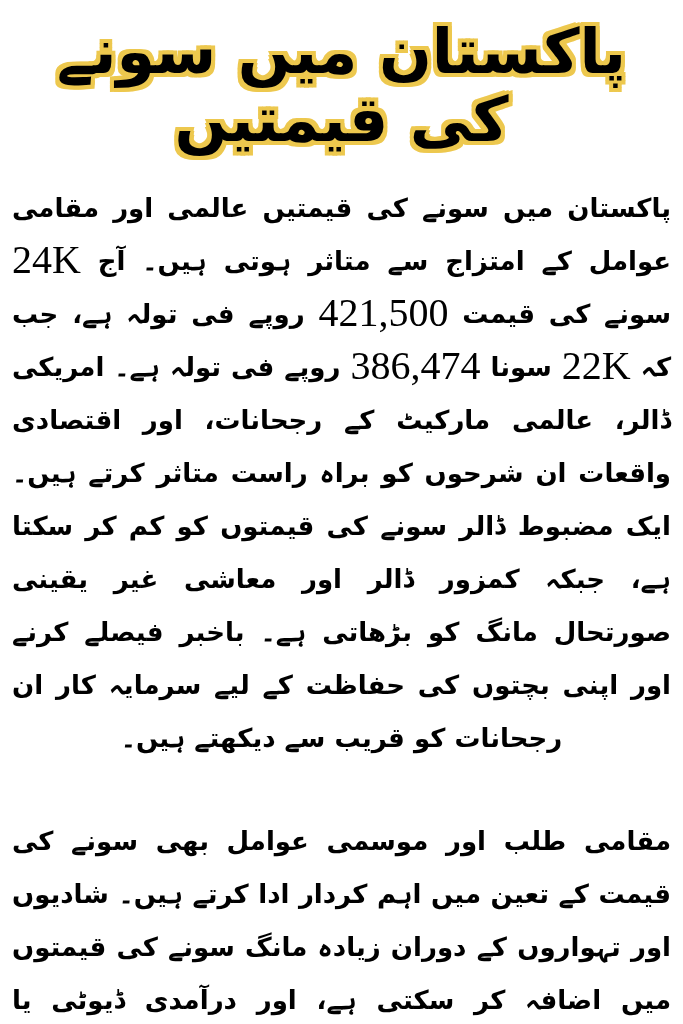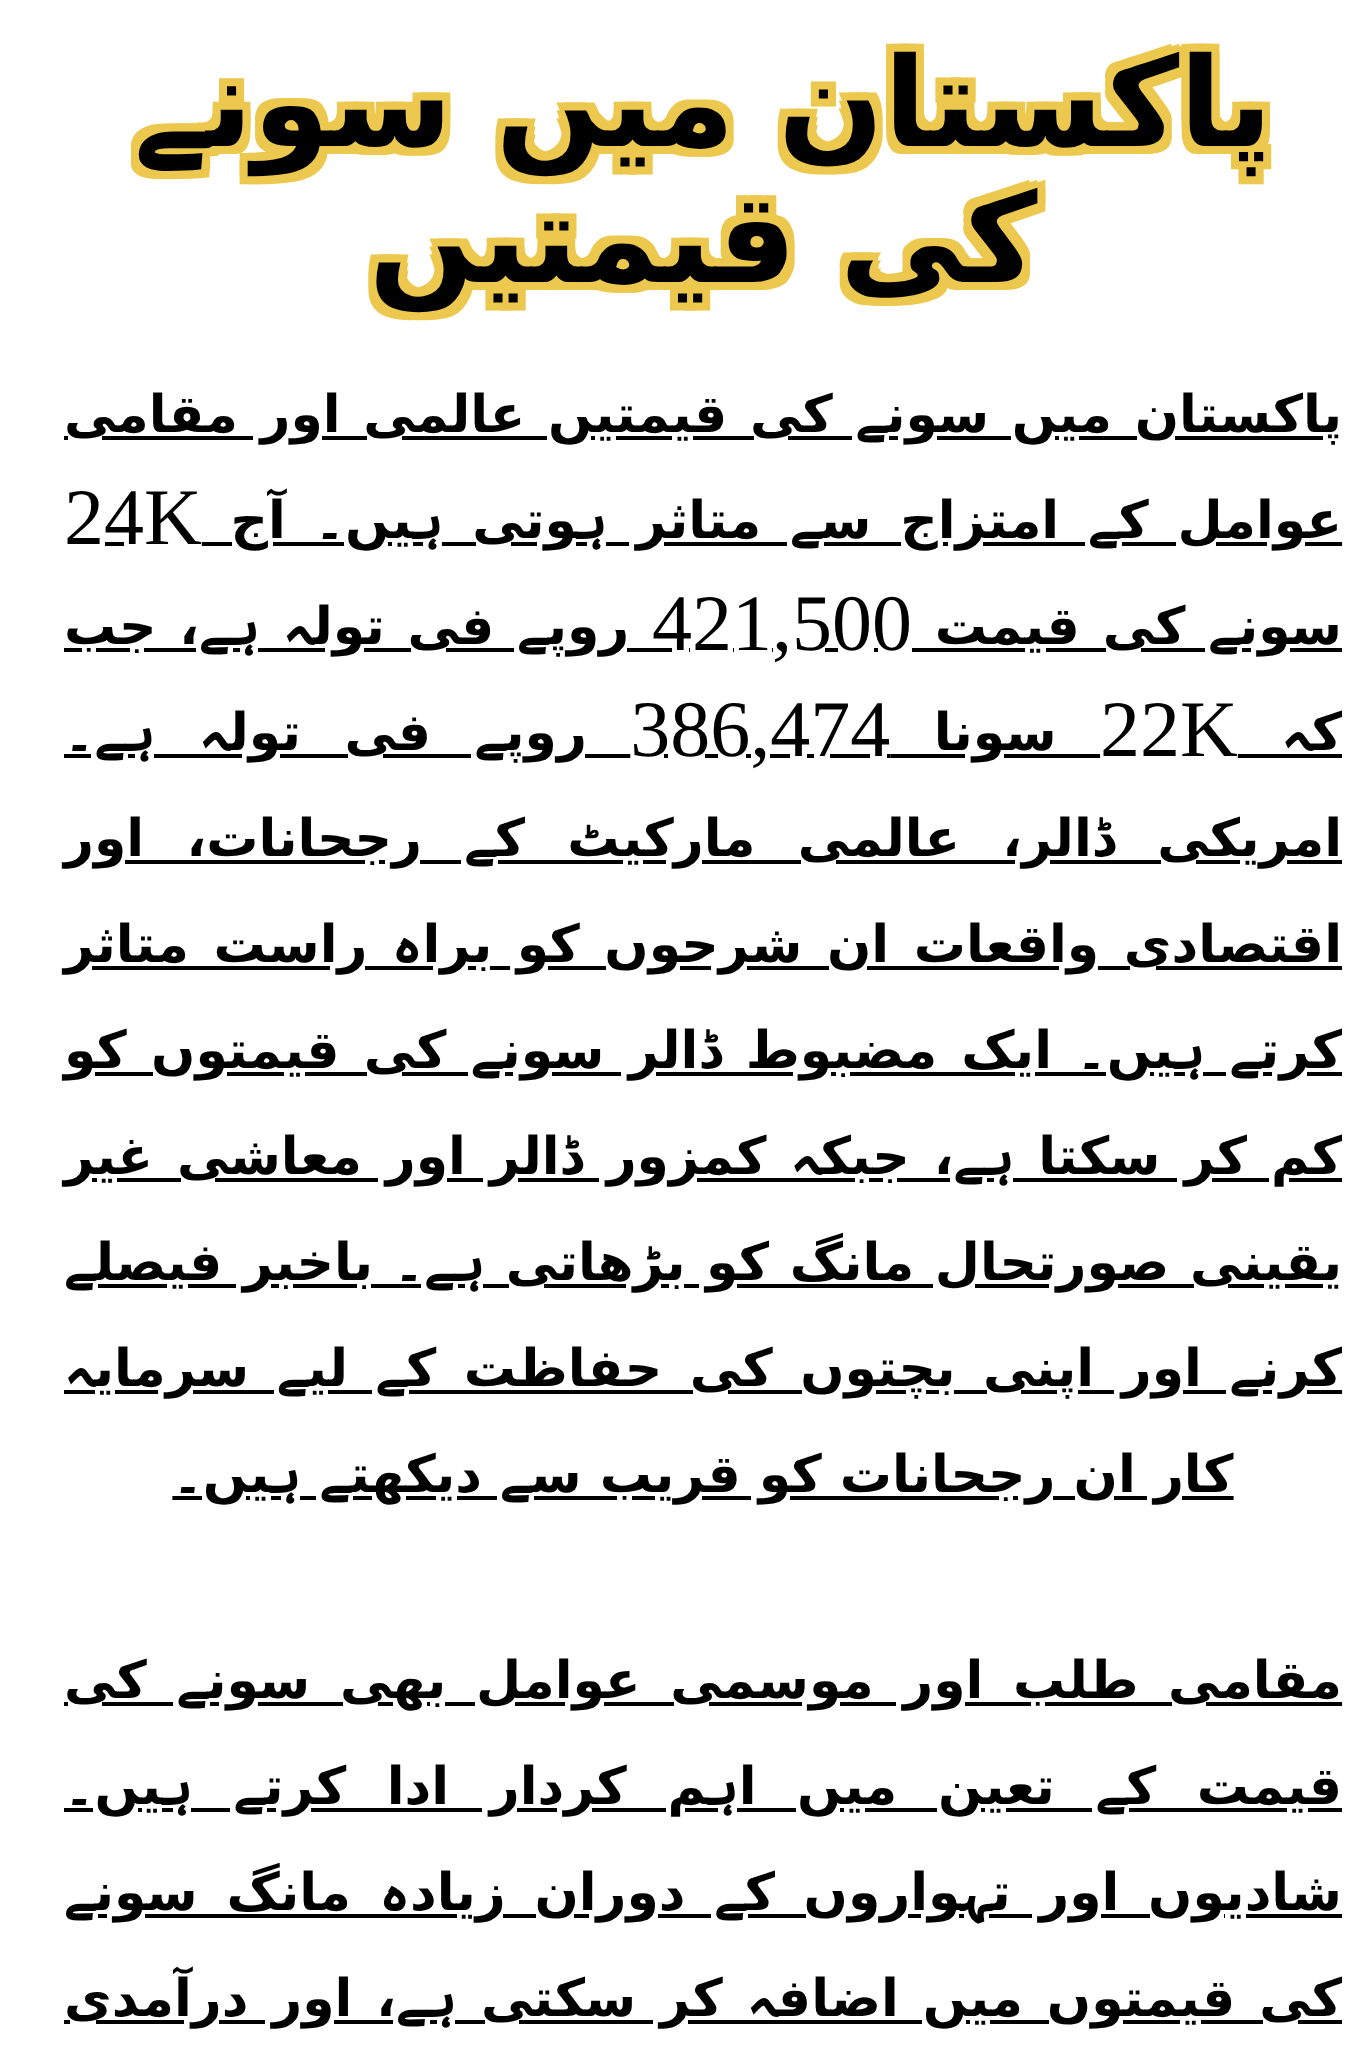--- a/index.html
+++ b/index.html
@@ -11,21 +11,20 @@
   html,body{
     width:683px; height:1024px;
     background:var(--bg);
     overflow:hidden;
     font-family:"DejaVu Sans", sans-serif;
   }
   .page{
     width:683px; height:1024px;
     direction:rtl;
     color:var(--ink);
-    padding-left:20px;
   }
   
   .title-wrap{
     height:160px;
     padding-top:12px;
     display:flex;
     align-items:center;
     justify-content:center;
   }
   .page-title{
@@ -47,21 +46,20 @@
     padding:0 12px;
   }
   .paragraph{
     direction:rtl;
     text-align:justify;
     text-align-last:center;
     font-size:26px;
     font-weight:700;
     line-height:53px;
     color:var(--ink);
-    text-decoration:underline;
   }
   .paragraph-1{ margin-top:22px; }
   .paragraph-2{ margin-top:50px; }
   .urdu-text{
     font-family:"DejaVu Sans", sans-serif;
   }
   .latin-num{
     font-family:"Liberation Serif", serif;
     font-weight:400;
     font-size:40px;

